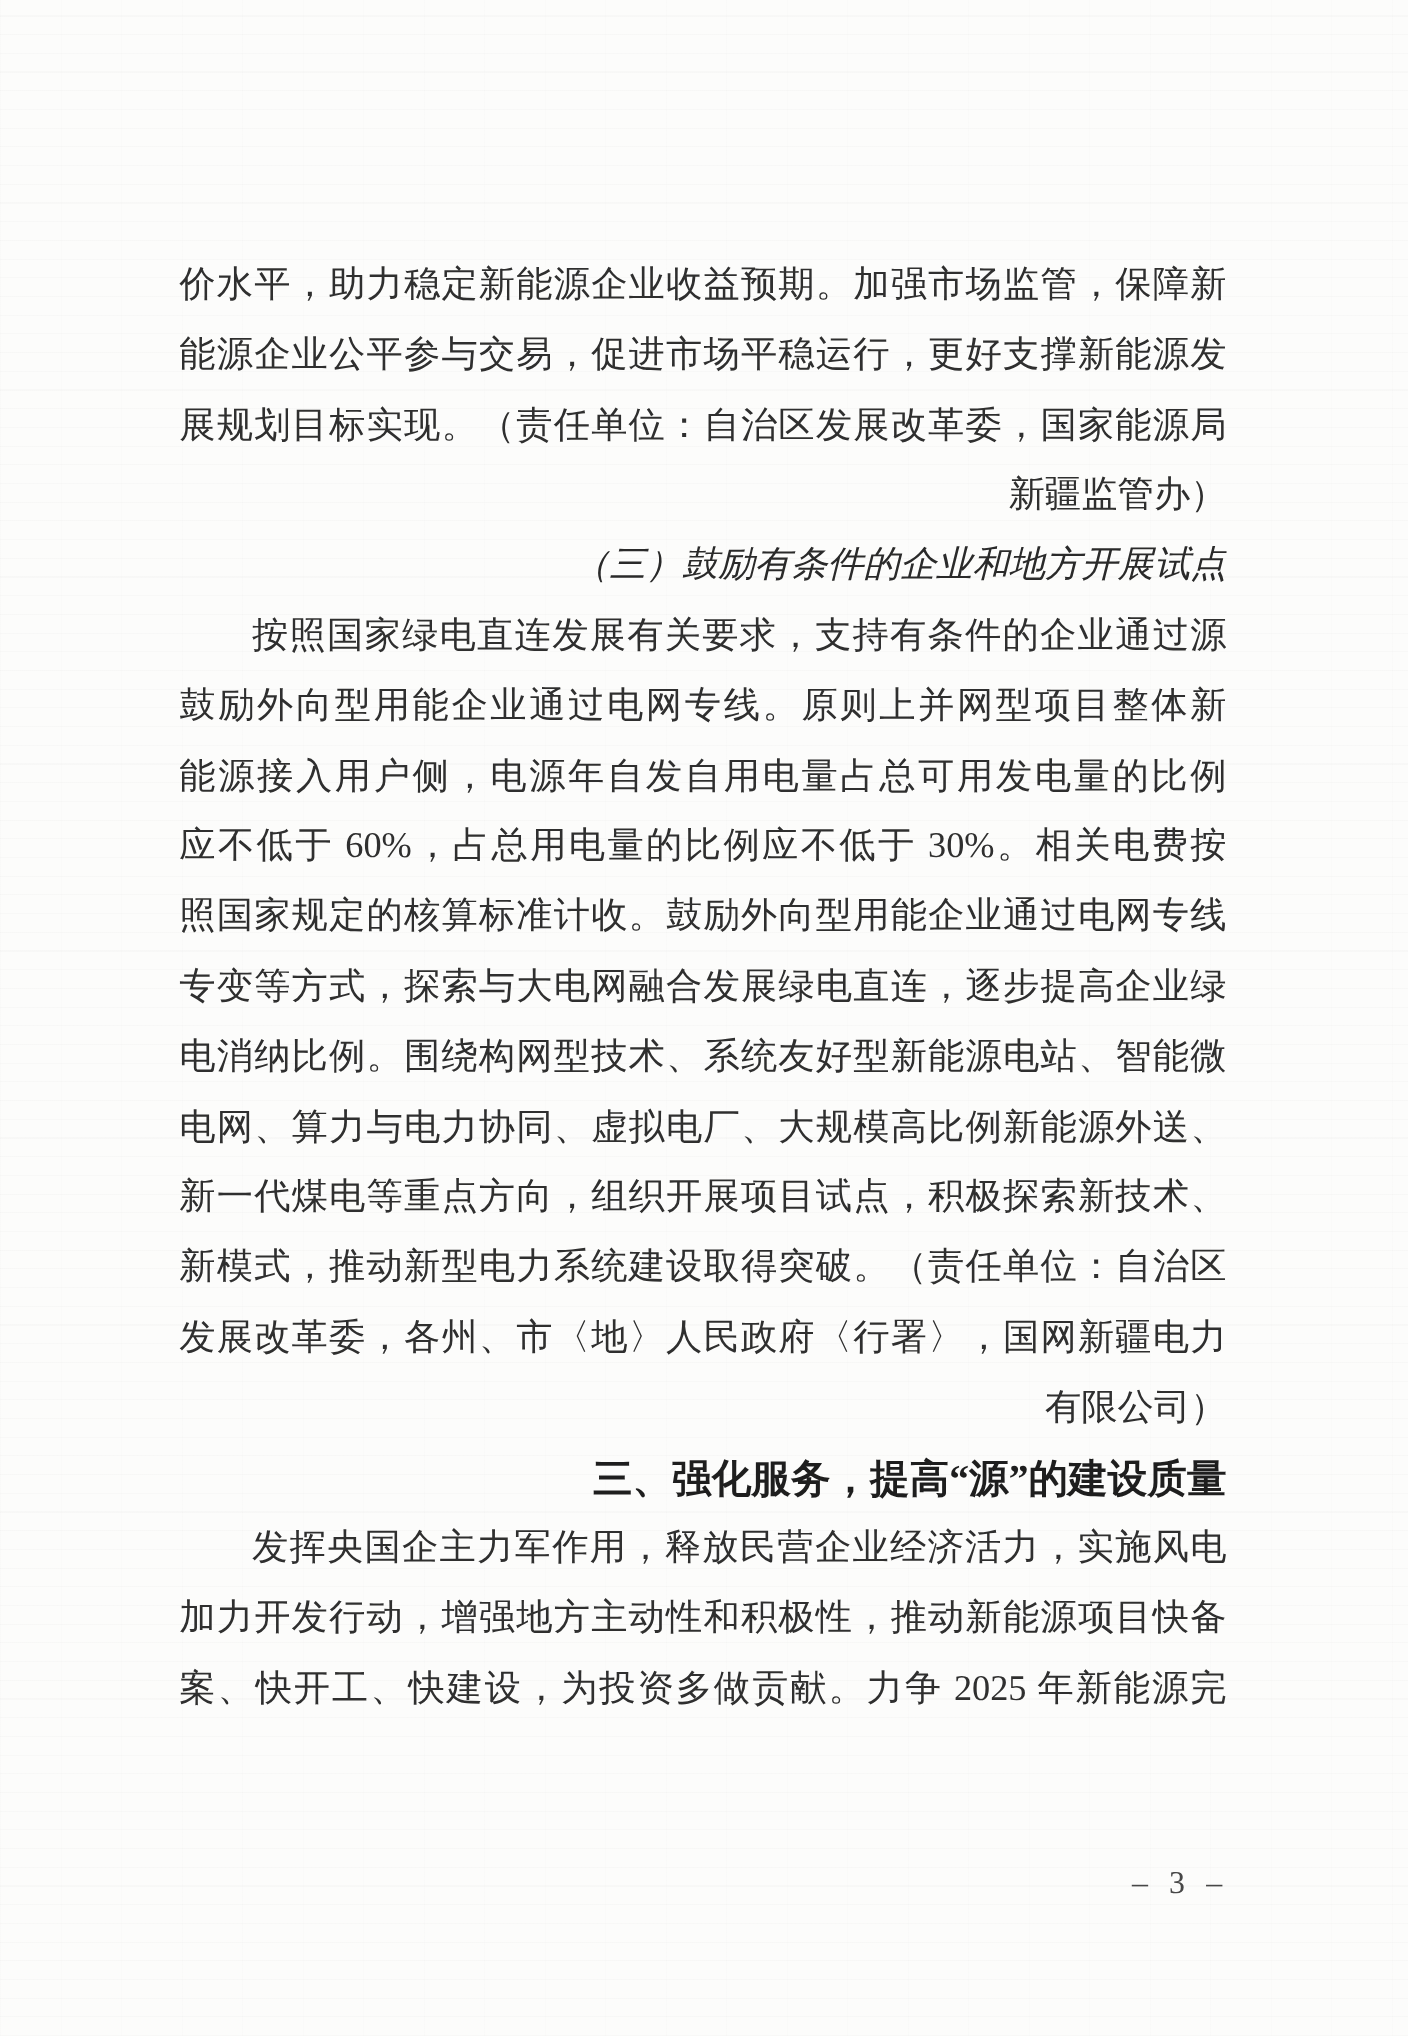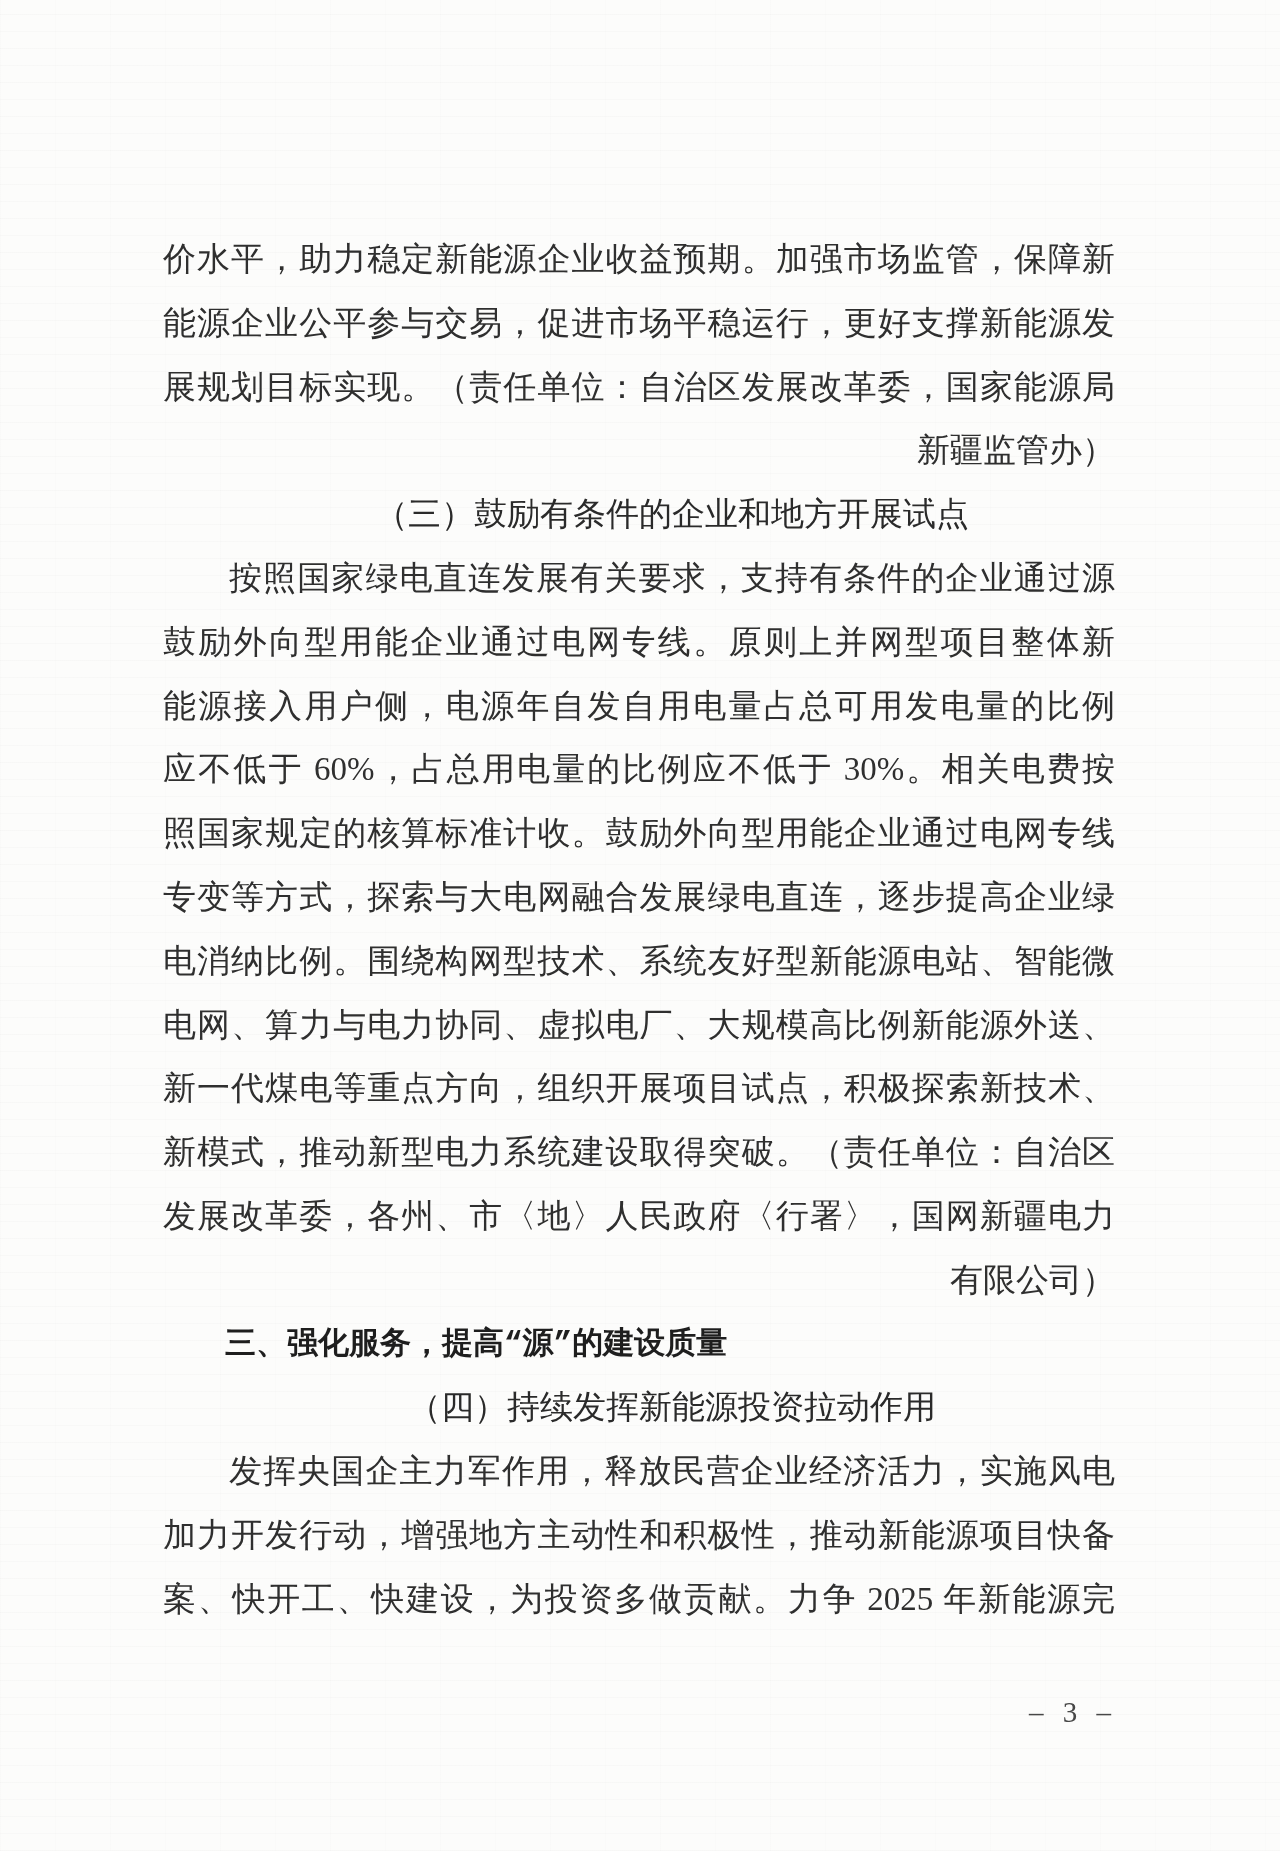--- a/index.html
+++ b/index.html
@@ -50,29 +50,30 @@
     text-indent: 2em;
     text-align: justify;
     text-align-last: justify;
     text-justify: inter-character;
   }
   .body-end {
     text-align: right;
   }
   .heading-sub {
     text-indent: 2em;
-    text-align: center;
+    text-align: right;
     color: #2a2a2a;
+    font-style: italic;
   }
   .heading-bold {
     text-indent: 2em;
-    text-align: left;
-    font-family: Liberation Mono, monospace;
+    text-align: right;
+    font-family: Liberation Serif, serif;
     font-weight: 700;
-    font-size: 31px;
+    font-size: 36px;
     color: #1e1e1e;
   }
   .page-number {
     position: absolute;
     left: 1018px;
     top: 1692px;
     width: 110px;
     height: 40px;
     line-height: 40px;
     text-align: center;
@@ -98,19 +99,18 @@
       <div class="line body-full">应不低于 60%，占总用电量的比例应不低于 30%。相关电费按</div>
       <div class="line body-full">照国家规定的核算标准计收。鼓励外向型用能企业通过电网专线</div>
       <div class="line body-full">专变等方式，探索与大电网融合发展绿电直连，逐步提高企业绿</div>
       <div class="line body-full">电消纳比例。围绕构网型技术、系统友好型新能源电站、智能微</div>
       <div class="line body-full">电网、算力与电力协同、虚拟电厂、大规模高比例新能源外送、</div>
       <div class="line body-full">新一代煤电等重点方向，组织开展项目试点，积极探索新技术、</div>
       <div class="line body-full">新模式，推动新型电力系统建设取得突破。（责任单位：自治区</div>
       <div class="line body-full">发展改革委，各州、市〈地〉人民政府〈行署〉，国网新疆电力</div>
       <div class="line body-end">有限公司）</div>
       <div class="line heading-bold">三、强化服务，提高“源”的建设质量</div>
-      <div class="line heading-sub">（四）持续发挥新能源投资拉动作用</div>
       <div class="line body-first">发挥央国企主力军作用，释放民营企业经济活力，实施风电</div>
       <div class="line body-full">加力开发行动，增强地方主动性和积极性，推动新能源项目快备</div>
       <div class="line body-full">案、快开工、快建设，为投资多做贡献。力争 2025 年新能源完</div>
     </div>
   <div class="page-number">– 3 –</div>
 </div>
 
 </body></html>

